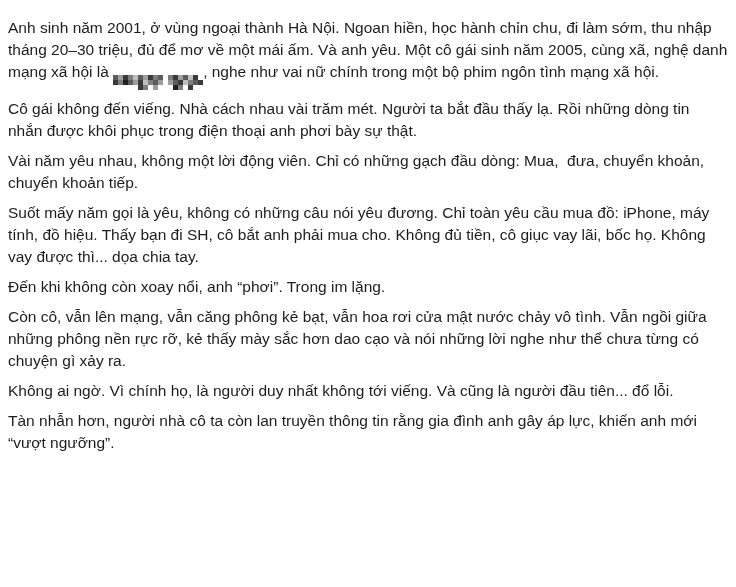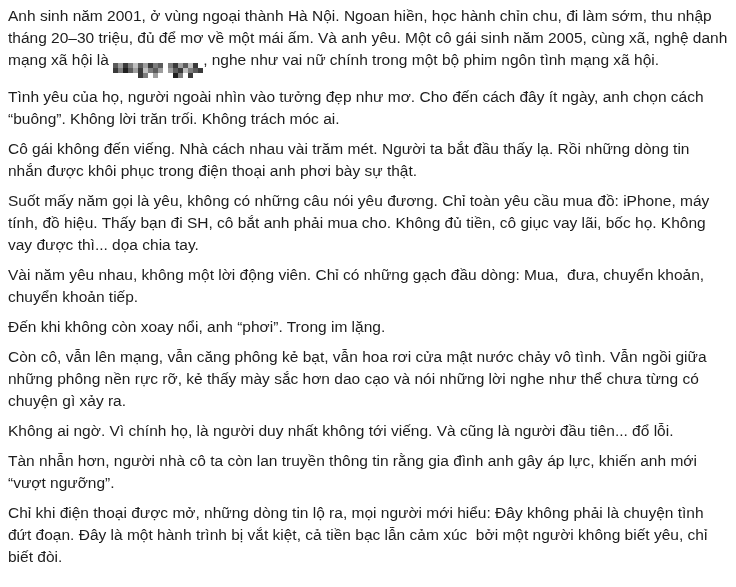--- a/index.html
+++ b/index.html
@@ -8,21 +8,21 @@
     background: #ffffff;
   }
   body {
     width: 736px;
     height: 587px;
     overflow: hidden;
     font-family: "Liberation Sans", "DejaVu Sans", sans-serif;
     color: #1d1d1d;
   }
   .article {
-    padding: 5px 8px 0 8px;
+    padding: 17px 8px 0 8px;
   }
   .article p {
     margin: 0 0 8px 0;
     font-size: 15.5px;
     line-height: 22px;
     white-space: pre-wrap;
     letter-spacing: 0px;
   }
   .pixelated {
     display: inline-grid;
@@ -31,22 +31,20 @@
   }
   .pixelated span {
     display: block;
   }
 </style>
 </head>
 <body>
 
 <div class="article">
   <p><span>Anh sinh năm 2001, ở vùng ngoại thành Hà Nội. Ngoan hiền, học hành chỉn chu, đi làm sớm, thu nhập tháng 20–30 triệu, đủ để mơ về một mái ấm. Và anh yêu. Một cô gái sinh năm 2005, cùng xã, nghệ danh mạng xã hội là </span><span class="pixelated" style="grid-template-columns: repeat(18, 5px);"><span style="height: 5px; width: 5px; background: rgb(92, 92, 92);"></span><span style="height: 5px; width: 5px; background: rgb(158, 158, 158);"></span><span style="height: 5px; width: 5px; background: rgb(58, 58, 58);"></span><span style="height: 5px; width: 5px; background: rgb(125, 125, 125);"></span><span style="height: 5px; width: 5px; background: rgb(191, 191, 191);"></span><span style="height: 5px; width: 5px; background: rgb(92, 92, 92);"></span><span style="height: 5px; width: 5px; background: rgb(158, 158, 158);"></span><span style="height: 5px; width: 5px; background: rgb(58, 58, 58);"></span><span style="height: 5px; width: 5px; background: rgb(125, 125, 125);"></span><span style="height: 5px; width: 5px; background: rgb(92, 92, 92);"></span><span style="height: 5px; width: 5px; background: transparent;"></span><span style="height: 5px; width: 5px; background: rgb(125, 125, 125);"></span><span style="height: 5px; width: 5px; background: rgb(58, 58, 58);"></span><span style="height: 5px; width: 5px; background: rgb(158, 158, 158);"></span><span style="height: 5px; width: 5px; background: rgb(92, 92, 92);"></span><span style="height: 5px; width: 5px; background: rgb(191, 191, 191);"></span><span style="height: 5px; width: 5px; background: rgb(58, 58, 58);"></span><span style="height: 5px; width: 5px; background: transparent;"></span><span style="height: 5px; width: 5px; background: rgb(58, 58, 58);"></span><span style="height: 5px; width: 5px; background: rgb(125, 125, 125);"></span><span style="height: 5px; width: 5px; background: rgb(31, 31, 31);"></span><span style="height: 5px; width: 5px; background: rgb(92, 92, 92);"></span><span style="height: 5px; width: 5px; background: rgb(158, 158, 158);"></span><span style="height: 5px; width: 5px; background: rgb(58, 58, 58);"></span><span style="height: 5px; width: 5px; background: rgb(191, 191, 191);"></span><span style="height: 5px; width: 5px; background: rgb(125, 125, 125);"></span><span style="height: 5px; width: 5px; background: rgb(92, 92, 92);"></span><span style="height: 5px; width: 5px; background: rgb(158, 158, 158);"></span><span style="height: 5px; width: 5px; background: transparent;"></span><span style="height: 5px; width: 5px; background: rgb(158, 158, 158);"></span><span style="height: 5px; width: 5px; background: rgb(92, 92, 92);"></span><span style="height: 5px; width: 5px; background: rgb(58, 58, 58);"></span><span style="height: 5px; width: 5px; background: rgb(191, 191, 191);"></span><span style="height: 5px; width: 5px; background: rgb(125, 125, 125);"></span><span style="height: 5px; width: 5px; background: rgb(92, 92, 92);"></span><span style="height: 5px; width: 5px; background: rgb(58, 58, 58);"></span><span style="height: 5px; width: 5px; background: transparent;"></span><span style="height: 5px; width: 5px; background: transparent;"></span><span style="height: 5px; width: 5px; background: transparent;"></span><span style="height: 5px; width: 5px; background: transparent;"></span><span style="height: 5px; width: 5px; background: transparent;"></span><span style="height: 5px; width: 5px; background: rgb(58, 58, 58);"></span><span style="height: 5px; width: 5px; background: rgb(125, 125, 125);"></span><span style="height: 5px; width: 5px; background: transparent;"></span><span style="height: 5px; width: 5px; background: rgb(158, 158, 158);"></span><span style="height: 5px; width: 5px; background: transparent;"></span><span style="height: 5px; width: 5px; background: transparent;"></span><span style="height: 5px; width: 5px; background: transparent;"></span><span style="height: 5px; width: 5px; background: rgb(31, 31, 31);"></span><span style="height: 5px; width: 5px; background: rgb(125, 125, 125);"></span><span style="height: 5px; width: 5px; background: transparent;"></span><span style="height: 5px; width: 5px; background: rgb(58, 58, 58);"></span><span style="height: 5px; width: 5px; background: transparent;"></span><span style="height: 5px; width: 5px; background: transparent;"></span></span><span>, nghe như vai nữ chính trong một bộ phim ngôn tình mạng xã hội.</span></p>
-  <p>Tình yêu của họ, người ngoài nhìn vào tưởng đẹp như mơ. Cho đến cách đây ít ngày, anh chọn cách “buông”. Không lời trăn trối. Không trách móc ai.</p>
   <p>Cô gái không đến viếng. Nhà cách nhau vài trăm mét. Người ta bắt đầu thấy lạ. Rồi những dòng tin nhắn được khôi phục trong điện thoại anh phơi bày sự thật.</p>
+  <p>Vài năm yêu nhau, không một lời động viên. Chỉ có những gạch đầu dòng: Mua,  đưa, chuyển khoản, chuyển khoản tiếp.</p>
   <p>Suốt mấy năm gọi là yêu, không có những câu nói yêu đương. Chỉ toàn yêu cầu mua đồ: iPhone, máy tính, đồ hiệu. Thấy bạn đi SH, cô bắt anh phải mua cho. Không đủ tiền, cô giục vay lãi, bốc họ. Không vay được thì... dọa chia tay.</p>
-  <p>Vài năm yêu nhau, không một lời động viên. Chỉ có những gạch đầu dòng: Mua,  đưa, chuyển khoản, chuyển khoản tiếp.</p>
   <p>Đến khi không còn xoay nổi, anh “phơi”. Trong im lặng.</p>
   <p>Còn cô, vẫn lên mạng, vẫn căng phông kẻ bạt, vẫn hoa rơi cửa mật nước chảy vô tình. Vẫn ngồi giữa những phông nền rực rỡ, kẻ thấy mày sắc hơn dao cạo và nói những lời nghe như thể chưa từng có chuyện gì xảy ra.</p>
   <p>Không ai ngờ. Vì chính họ, là người duy nhất không tới viếng. Và cũng là người đầu tiên... đổ lỗi.</p>
   <p>Tàn nhẫn hơn, người nhà cô ta còn lan truyền thông tin rằng gia đình anh gây áp lực, khiến anh mới “vượt ngưỡng”.</p>
-  <p>Chỉ khi điện thoại được mở, những dòng tin lộ ra, mọi người mới hiểu: Đây không phải là chuyện tình đứt đoạn. Đây là một hành trình bị vắt kiệt, cả tiền bạc lẫn cảm xúc  bởi một người không biết yêu, chỉ biết đòi.</p>
 </div>
 
 </body></html>

